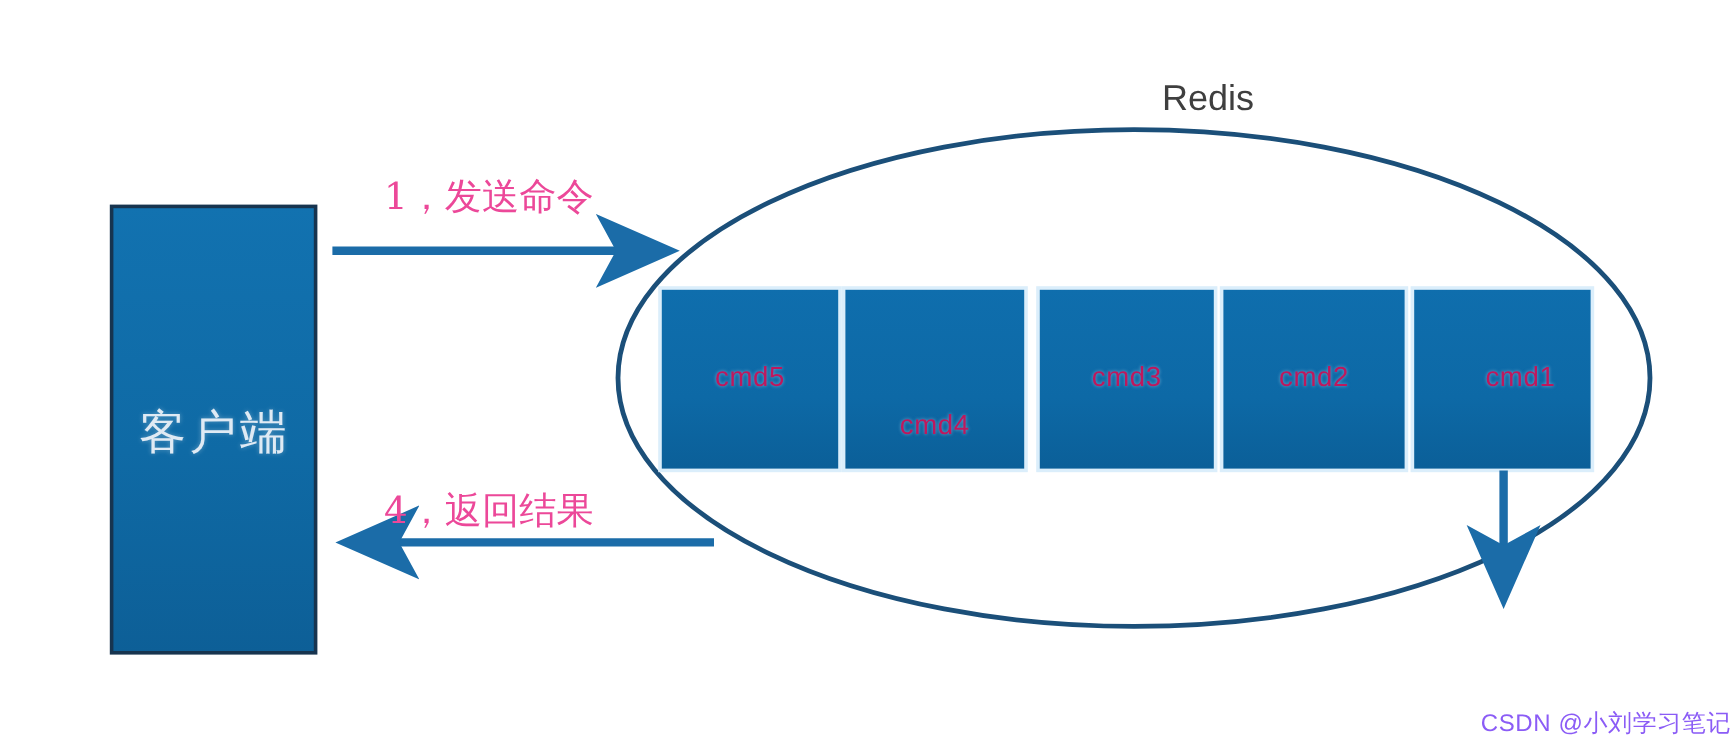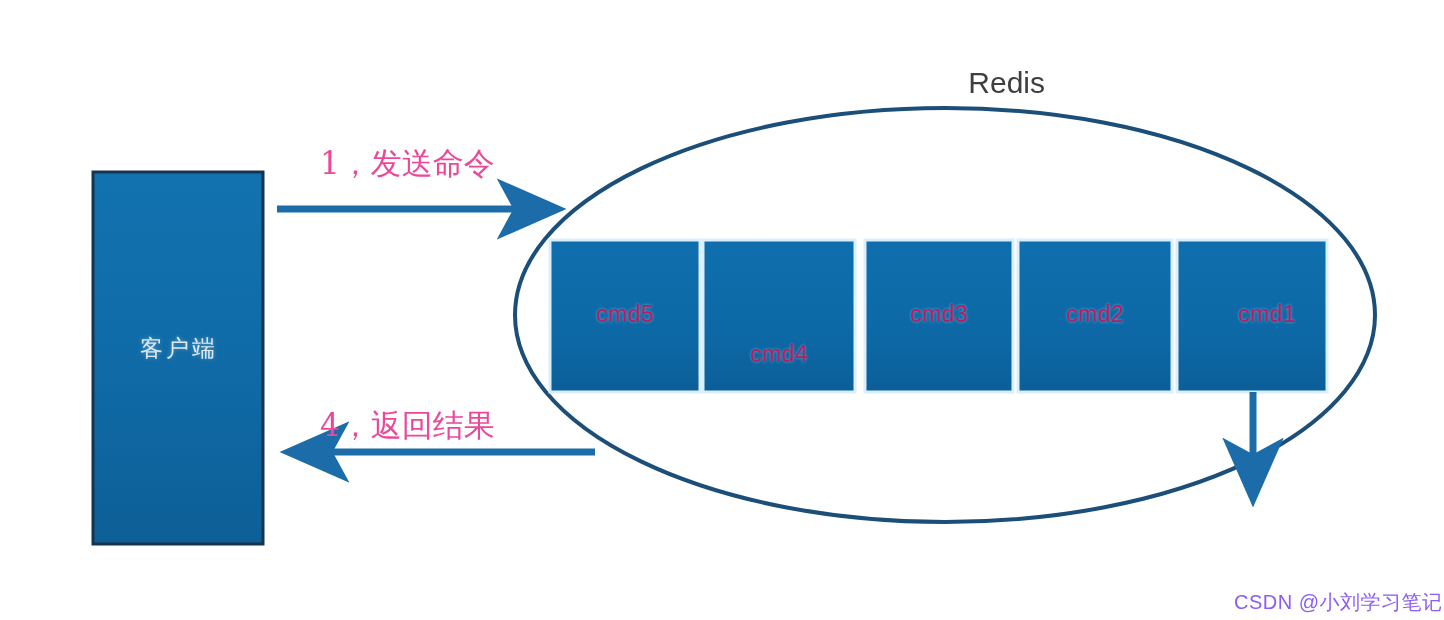--- a/index.html
+++ b/index.html
@@ -38,21 +38,21 @@
     pointer-events: auto;
   }
   
   .client-label {
     left: 96px;
     top: 333px;
     width: 166px;
     text-align: center;
     color: #dfeaf4;
     font-family: "DejaVu Serif", "Liberation Serif", serif;
-    font-size: 23px;
+    font-size: 39px;
     letter-spacing: 3px;
     text-shadow: 0 0 4px rgba(255,255,255,0.35);
   }
   
   .redis-title {
     left: 845px;
     top: 66px;
     width: 200px;
     text-align: right;
     color: #3f3f3f;

